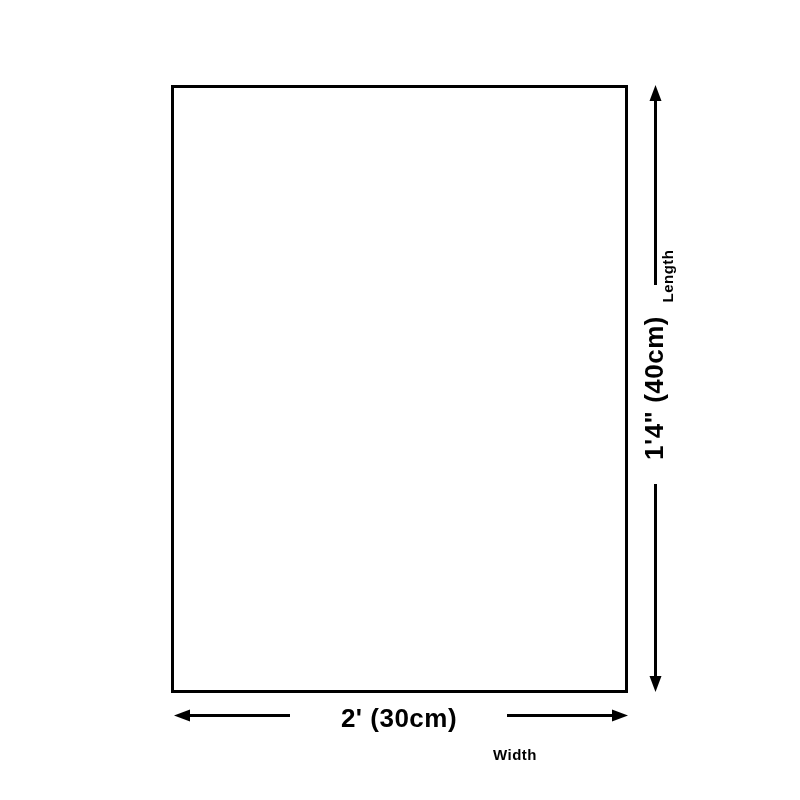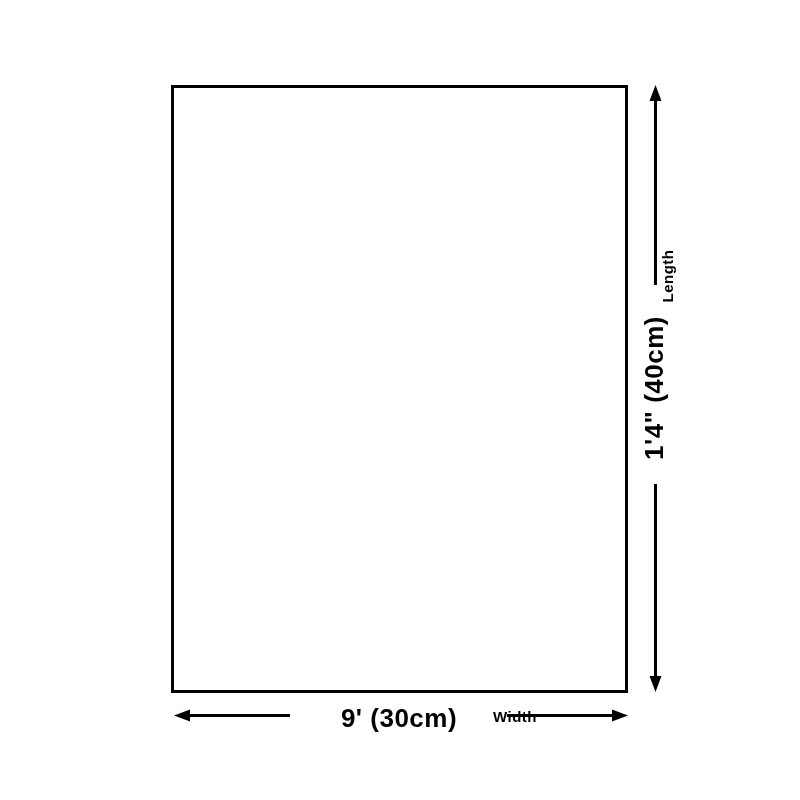--- a/index.html
+++ b/index.html
@@ -46,21 +46,21 @@
     letter-spacing: 0.5px;
   }
   .dim-label {
     font-size: 15px;
     letter-spacing: 0.5px;
   }
   .rot {
     transform: translate(-50%, -50%) rotate(-90deg);
   }
   .width-value  { left: 399px; top: 718px; }
-  .width-label  { left: 515px; top: 716px; }
+  .width-label  { left: 515px; top: 754px; }
   .length-value { left: 654px; top: 388px; }
   .length-label { left: 667px; top: 276px; }
 </style>
 </head>
 <body>
 
 <div class="canvas" style="background: rgb(255, 255, 255); color: rgb(0, 0, 0);">
 
   <div class="product-rect" style="border-color: rgb(0, 0, 0);"></div>
 
@@ -72,21 +72,21 @@
     <line x1="655.5" y1="484" x2="655.5" y2="678" stroke="#000000" stroke-width="3"></line>
     <polygon points="655.5,692 649.5,676 661.5,676" fill="#000000"></polygon>
 
     <line x1="188" y1="715.5" x2="290" y2="715.5" stroke="#000000" stroke-width="3"></line>
     <polygon points="174,715.5 190,709.5 190,721.5" fill="#000000"></polygon>
 
     <line x1="507" y1="715.5" x2="614" y2="715.5" stroke="#000000" stroke-width="3"></line>
     <polygon points="628,715.5 612,709.5 612,721.5" fill="#000000"></polygon>
   </svg>
 
-  <span class="dim-text dim-value width-value">9' (30cm)</span>
+  <span class="dim-text dim-value width-value">2' (30cm)</span>
 
   <span class="dim-text dim-label width-label">Width</span>
 
   <span class="dim-text dim-value rot length-value">1'4" (40cm)</span>
 
   <span class="dim-text dim-label rot length-label">Length</span>
 
 </div>
 
 </body></html>

